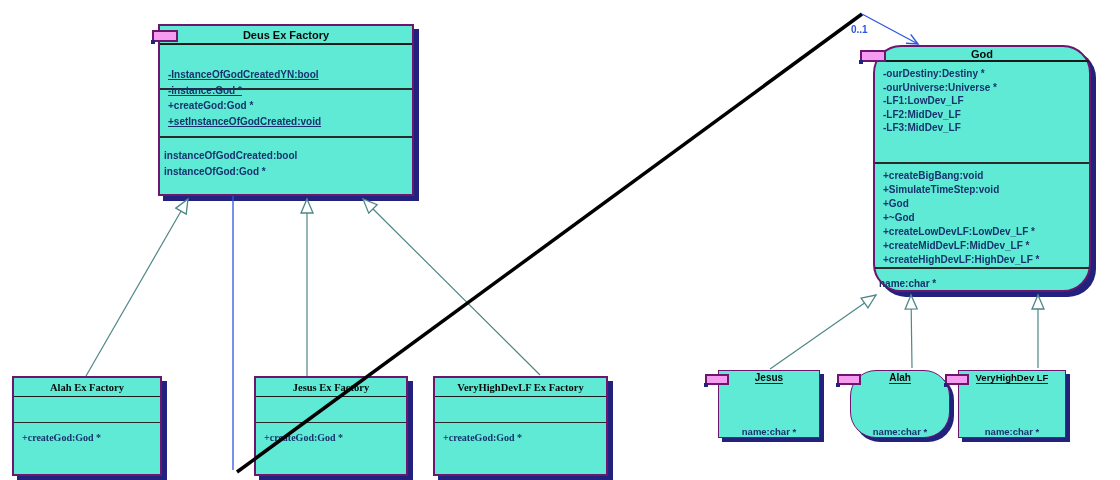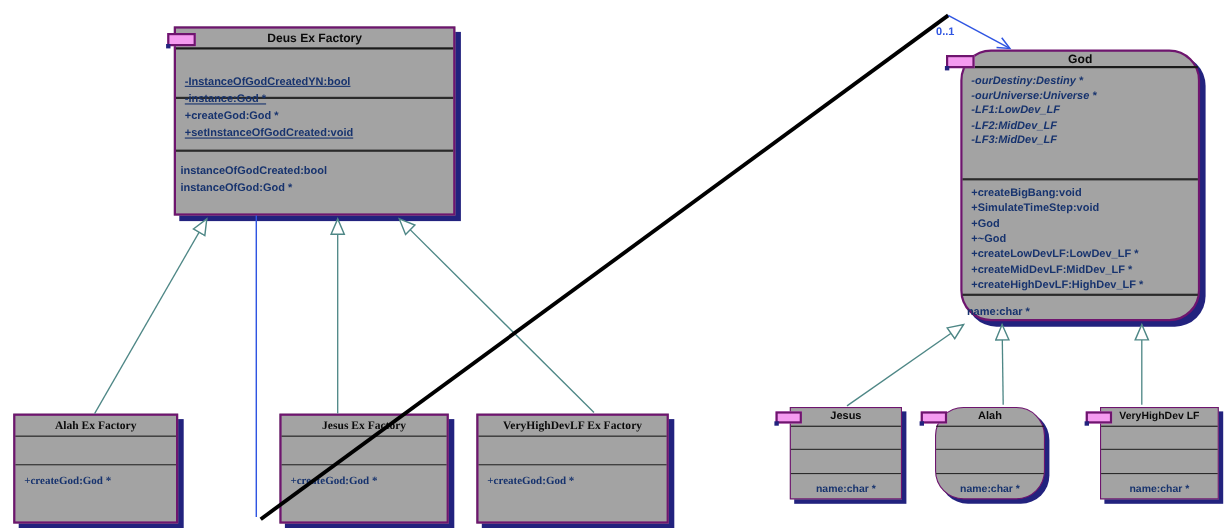--- a/index.html
+++ b/index.html
@@ -2,21 +2,21 @@
 <html><head>
 <meta charset="utf-8">
 <style>
   html,body{margin:0;padding:0;}
   body{
     width:1120px;height:480px;position:relative;background:#ffffff;
     font-family:"Liberation Sans", sans-serif;overflow:hidden;
   }
   .uml-class{
     position:absolute;box-sizing:border-box;
-    background:#a3a3a3;border:2px solid #6E156E;
+    background:#5eead4;border:2px solid #6E156E;
     box-shadow:5px 5px 0 0 #22227E;
     display:flex;flex-direction:column;
   }
   .uml-class.small{border-width:1.5px;box-shadow:4px 4px 0 0 #22227E;}
   .titlebar{
     position:relative;text-align:center;font-weight:bold;color:#0a0a0a;
     border-bottom:2px solid #1a1a1a;display:flex;align-items:center;justify-content:center;
   }
   .small .titlebar, .factory .titlebar{border-bottom-width:1.5px;}
   .sec{box-sizing:border-box;border-bottom:2px solid #2a2a2a;}
@@ -46,49 +46,49 @@
   #deus .sec{font-size:10px;}
   #deus .attrs{height:45px;padding-top:22px;}
   #deus .ops{height:48px;padding-top:8px;}
   #deus .props{padding-top:10px;}
   #deus .member{line-height:16px;}
   #deus .cicon{left:-8px;top:4px;width:22px;height:8px;}
 
   
   #god{left:873px;top:45px;width:218px;height:247px;border-radius:28px;}
   #god .titlebar{height:14px;font-size:11px;}
-  #god .attrs{height:105px;padding-top:5px;font-style:italic;}
+  #god .attrs{height:105px;padding-top:5px;}
   #god .ops{height:109px;padding-top:5px;}
   #god .props{padding-top:8px;}
   #god .attrs .member{line-height:13.5px;font-size:10px;}
   #god .ops .member{line-height:14px;font-size:10px;}
   #god .props .member{line-height:13px;font-size:10px;}
   #god .cicon{left:-15px;top:3px;width:22px;height:8px;}
 
   
   .factory{top:376px;height:100px;font-family:Liberation Serif, serif;}
   .factory .titlebar{height:18px;font-size:10.5px;}
   .factory .attrs{height:26px;}
   .factory .ops{padding-top:8px;}
   .factory .member{line-height:14px;font-size:10px;}
   #alah-factory{left:12px;width:150px;}
   #jesus-factory{left:254px;width:154px;}
   #vhd-factory{left:433px;width:175px;}
 
   
-  .small{top:370px;height:84px;}
+  .small{top:370px;height:68px;align-items:center;}
   .small .titlebar{height:15.5px;font-size:10px;}
   .small .attrs{height:21px;}
   .small .ops{height:22px;}
   .small .props{padding-top:8px;text-align:center;}
   .small .props .member{padding-left:0;font-size:9.5px;}
   .small .cicon{left:-14px;top:3px;width:20px;height:7px;}
   #jesus{left:718px;width:102px;}
   #alah{left:850px;width:100px;border-radius:26px;}
-  #vhd{left:1000px;width:108px;}
+  #vhd{left:958px;width:108px;}
   #vhd .titlebar{font-size:9.5px;}
 </style>
 </head>
 <body>
 
 <div class="uml-class" id="deus">
   <span class="cicon"></span>
   <div class="titlebar">Deus Ex Factory</div>
   <div class="sec attrs">
     <div class="member u">-InstanceOfGodCreatedYN:bool</div>

